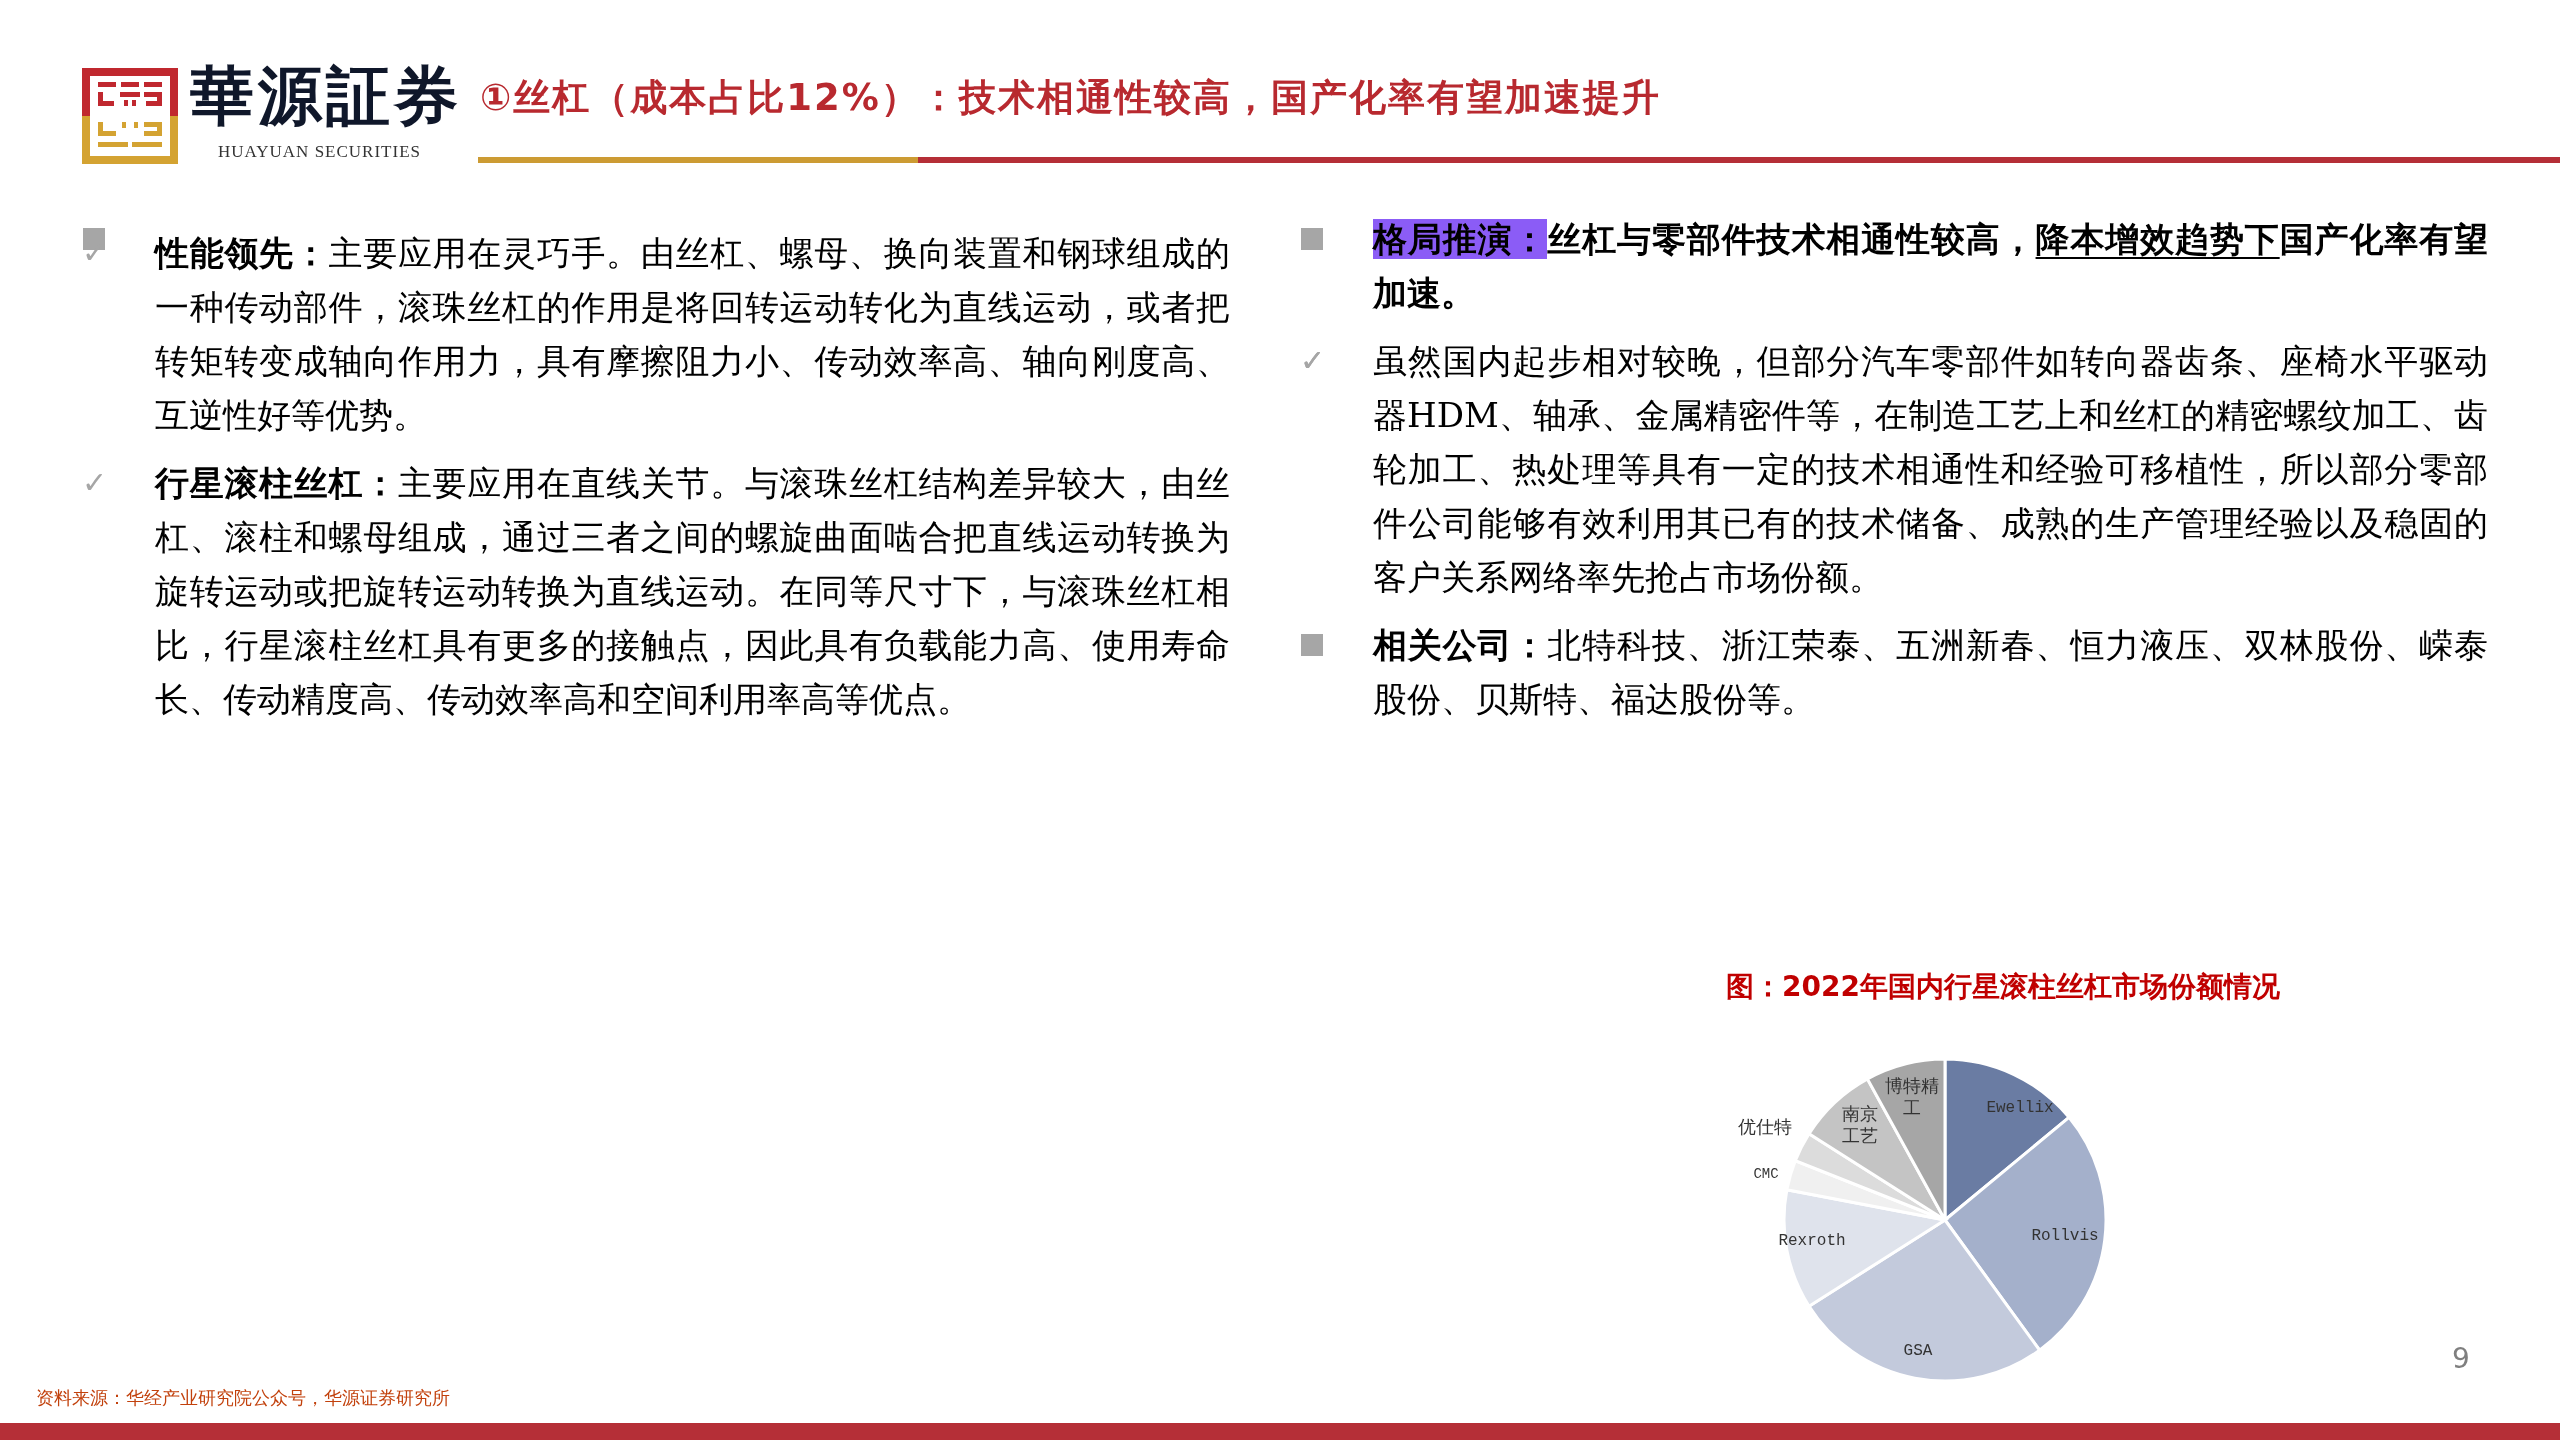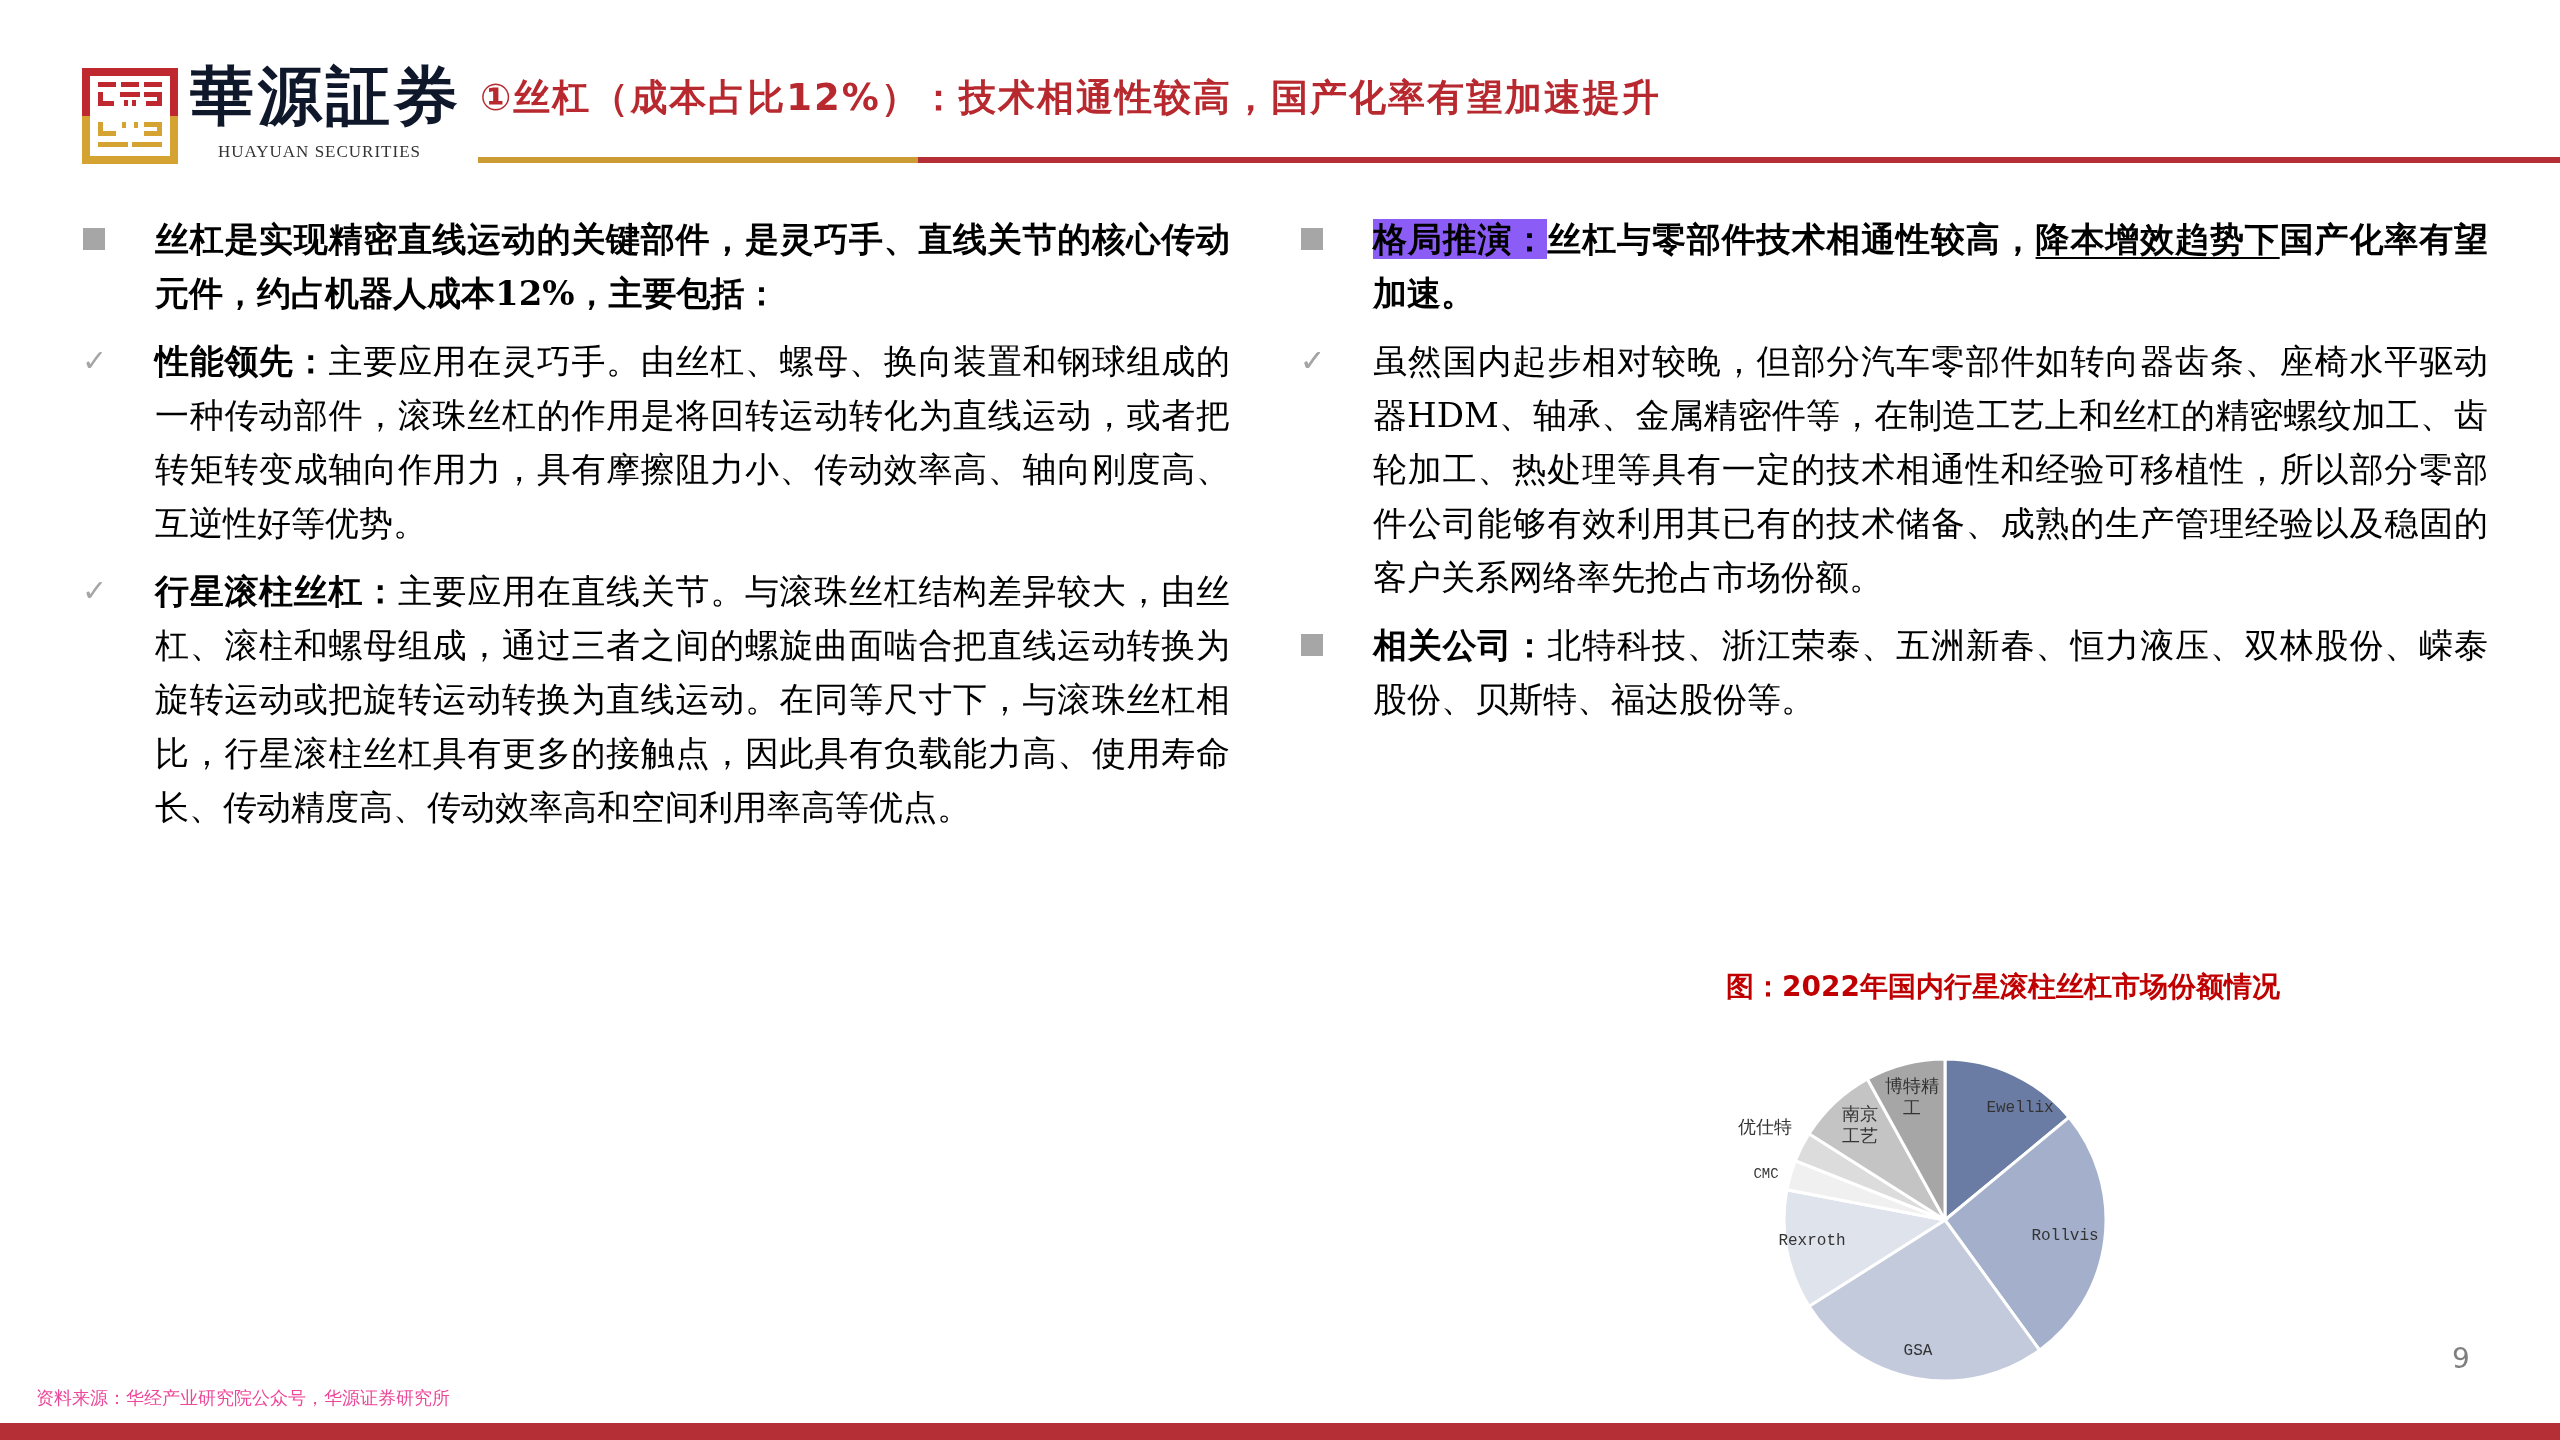--- a/index.html
+++ b/index.html
@@ -40,21 +40,21 @@
   .b { font-weight: bold; }
   .hl { background: #8b5cf6; }
   .ul { text-decoration: underline; text-decoration-thickness: 2px; text-underline-offset: 6px; }
 
   .caption {
     position: absolute; left: 1560px; width: 720px; top: 968px; text-align: right;
     font-size: 28px; font-weight: bold; color: #c00000; font-family: "DejaVu Sans", sans-serif;
   }
   .chart { position: absolute; left: 1700px; top: 1040px; width: 450px; height: 360px; }
   .source {
-    position: absolute; left: 36px; top: 1386px; font-size: 18px; color: #ec4899;
+    position: absolute; left: 36px; top: 1386px; font-size: 18px; color: #c2410c;
   }
   .page-num {
     position: absolute; left: 2452px; top: 1342px; font-size: 28px; color: #7f7f7f;
     font-family: "DejaVu Sans", sans-serif;
   }
   .footer-bar { position: absolute; left: 0; top: 1423px; width: 2560px; height: 17px; background: #b52f37; }
 </style>
 </head>
 <body>
 
@@ -90,21 +90,20 @@
 </svg>
 <div class="brand-cn">華源証券</div>
 <div class="brand-en">HUAYUAN SECURITIES</div>
 <div class="title">①丝杠（成本占比12%）：技术相通性较高，国产化率有望加速提升</div>
 <div class="rule-gold"></div>
 <div class="rule-red"></div>
 
 <div class="col left">
   <div class="para">
     <span class="bullet-sq"></span>
-    <span class="b">丝杠是实现精密直线运动的关键部件，是灵巧手、直线关节的核心传动元件，约占机器人成本12%，主要包括：</span>
   </div>
   <div class="para">
     <span class="bullet-ck">✓</span>
     <span class="b">性能领先：</span><span>主要应用在灵巧手。由丝杠、螺母、换向装置和钢球组成的一种传动部件，滚珠丝杠的作用是将回转运动转化为直线运动，或者把转矩转变成轴向作用力，具有摩擦阻力小、传动效率高、轴向刚度高、互逆性好等优势。</span>
   </div>
   <div class="para">
     <span class="bullet-ck">✓</span>
     <span class="b">行星滚柱丝杠：</span><span>主要应用在直线关节。与滚珠丝杠结构差异较大，由丝杠、滚柱和螺母组成，通过三者之间的螺旋曲面啮合把直线运动转换为旋转运动或把旋转运动转换为直线运动。在同等尺寸下，与滚珠丝杠相比，行星滚柱丝杠具有更多的接触点，因此具有负载能力高、使用寿命长、传动精度高、传动效率高和空间利用率高等优点。</span>
   </div>
 </div>

